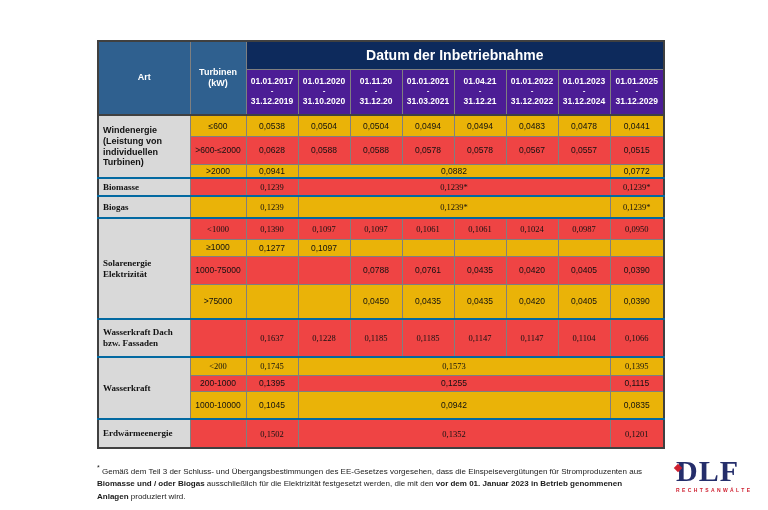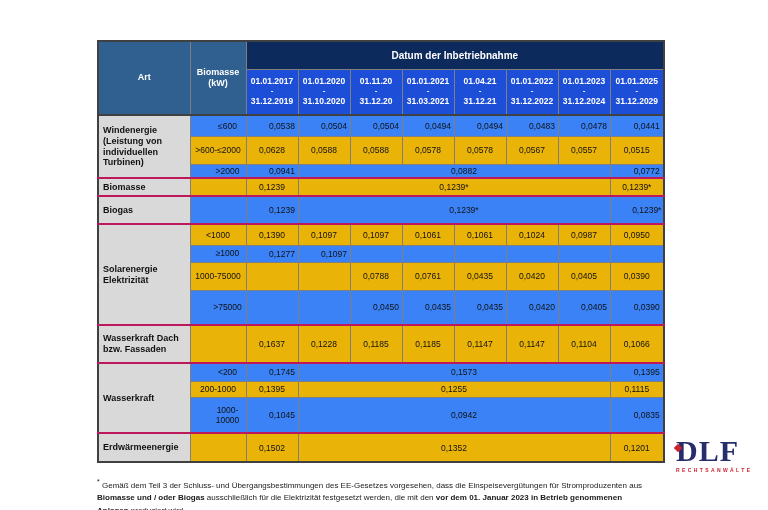--- a/index.html
+++ b/index.html
@@ -16,57 +16,57 @@
   }
   table.tariff th, table.tariff td {
     border:1px solid #7f7f7f; overflow:hidden;
   }
   
   th.hdr-art, th.hdr-leistung {
     background:#2f608f; color:#ffffff; font-size:9px; font-weight:bold;
     text-align:center; vertical-align:middle; line-height:1.25;
   }
   th.banner {
-    background:#0d2a5c; color:#ffffff; font-size:10px; font-weight:bold;
+    background:#0d2a5c; color:#ffffff; font-size:14px; font-weight:bold;
     text-align:center; vertical-align:middle; height:28px;
   }
   th.date {
-    background:#1d4ed8; color:#ffffff; font-size:8.5px; font-weight:bold;
+    background:#4c1d95; color:#ffffff; font-size:8.5px; font-weight:bold;
     text-align:center; vertical-align:middle; height:46px; line-height:1.35;
     padding:1px 0;
   }
   th.date .sep { font-size:8px; line-height:1.1; }
 
   
   td.lbl {
     background:#d9d9d9; font-size:9px; font-weight:bold; text-align:left;
     vertical-align:middle; padding:2px 3px 2px 4px; line-height:1.2; color:#111;
   }
   td.pw {
     font-size:8.5px; text-align:center; vertical-align:middle;
     padding:1px 2px; line-height:1.2; color:#111;
   }
   td.val {
     font-size:8.5px; text-align:center; vertical-align:middle;
     padding:1px 1px; color:#111;
   }
-  tr.band td.pw, tr.band td.val { background:#eab308; }
-  tr:not(.band) td.pw, tr:not(.band) td.val { background:#3b82f6;padding-left:21px; }
-  tr.grp td { border-top:2px solid #be185d; }
+  tr.band td.pw, tr.band td.val { background:#ef4444; }
+  tr:not(.band) td.pw, tr:not(.band) td.val { background:#eab308; }
+  tr.grp td { border-top:2px solid #0369a1;font-family:Liberation Serif, serif; }
   table.tariff tbody tr:first-child td { border-top:2px solid #404040; }
 
   
   .footnote {
     margin-top:13px; width:548px; font-size:8px; line-height:1.6; color:#1a1a1a;
   }
   .footnote sup { font-size:7px; }
   .footnote b { font-weight:bold; }
 
   
-  .logo { position:absolute; left:676px; top:436px; width:70px; text-align:left; }
+  .logo { position:absolute; left:676px; top:456px; width:70px; text-align:left; }
   .logo-word {
     position:relative; font-family:"Liberation Serif", serif; font-weight:bold;
     color:#252e6b; font-size:30px; line-height:1; letter-spacing:1px; display:inline-block;
   }
   .logo-diamond {
     position:absolute; left:-1px; top:9px; width:6px; height:6px;
     background:#cf2030; transform:rotate(45deg); display:block;
   }
   .logo-tagline {
     margin-top:1px; color:#cf2030; font-size:5px; letter-spacing:2.4px;
@@ -88,21 +88,21 @@
           <col style="width:52px">
           <col style="width:52px">
         <col style="width:52px">
           <col style="width:52px">
           <col style="width:52px">
           <col style="width:54px">
       </colgroup>
       <thead>
         <tr>
           <th class="hdr-art" rowspan="2">Art</th>
-          <th class="hdr-leistung" rowspan="2">Biomasse (kW)</th>
+          <th class="hdr-leistung" rowspan="2">Turbinen (kW)</th>
           <th class="banner" colspan="8">Datum der Inbetriebnahme</th>
         </tr>
         <tr>
           <th class="date">
             <div>01.01.2017</div>
             <div class="sep">-</div>
             <div>31.12.2019</div>
           </th>
           <th class="date">
             <div>01.01.2020</div>
@@ -174,21 +174,21 @@
         </tr>
 
         <tr class="band grp" style="height:18px">
           <td class="lbl">Biomasse</td>
           <td class="pw"></td>
           <td class="val">0,1239</td>
           <td class="val" colspan="6">0,1239*</td>
           <td class="val">0,1239*</td>
         </tr>
 
-        <tr class="grp" style="height:28px">
+        <tr class="grp" style="height:22px">
           <td class="lbl">Biogas</td>
           <td class="pw"></td>
           <td class="val">0,1239</td>
           <td class="val" colspan="6">0,1239*</td>
           <td class="val">0,1239*</td>
         </tr>
 
         <tr class="band grp" style="height:21px">
           <td class="lbl" rowspan="4">Solarenergie Elektrizität</td>
           <td class="pw">&lt;1000</td>
@@ -254,21 +254,21 @@
           <td class="val">0,1745</td>
           <td class="val" colspan="6">0,1573</td>
           <td class="val">0,1395</td>
         </tr>
         <tr class="band" style="height:16px">
           <td class="pw">200-1000</td>
           <td class="val">0,1395</td>
           <td class="val" colspan="6">0,1255</td>
           <td class="val">0,1115</td>
         </tr>
-        <tr style="height:36px">
+        <tr style="height:28px">
           <td class="pw">1000-10000</td>
           <td class="val">0,1045</td>
           <td class="val" colspan="6">0,0942</td>
           <td class="val">0,0835</td>
         </tr>
 
         <tr class="band grp" style="height:29px">
           <td class="lbl">Erdwärmeenergie</td>
           <td class="pw"></td>
           <td class="val">0,1502</td>

